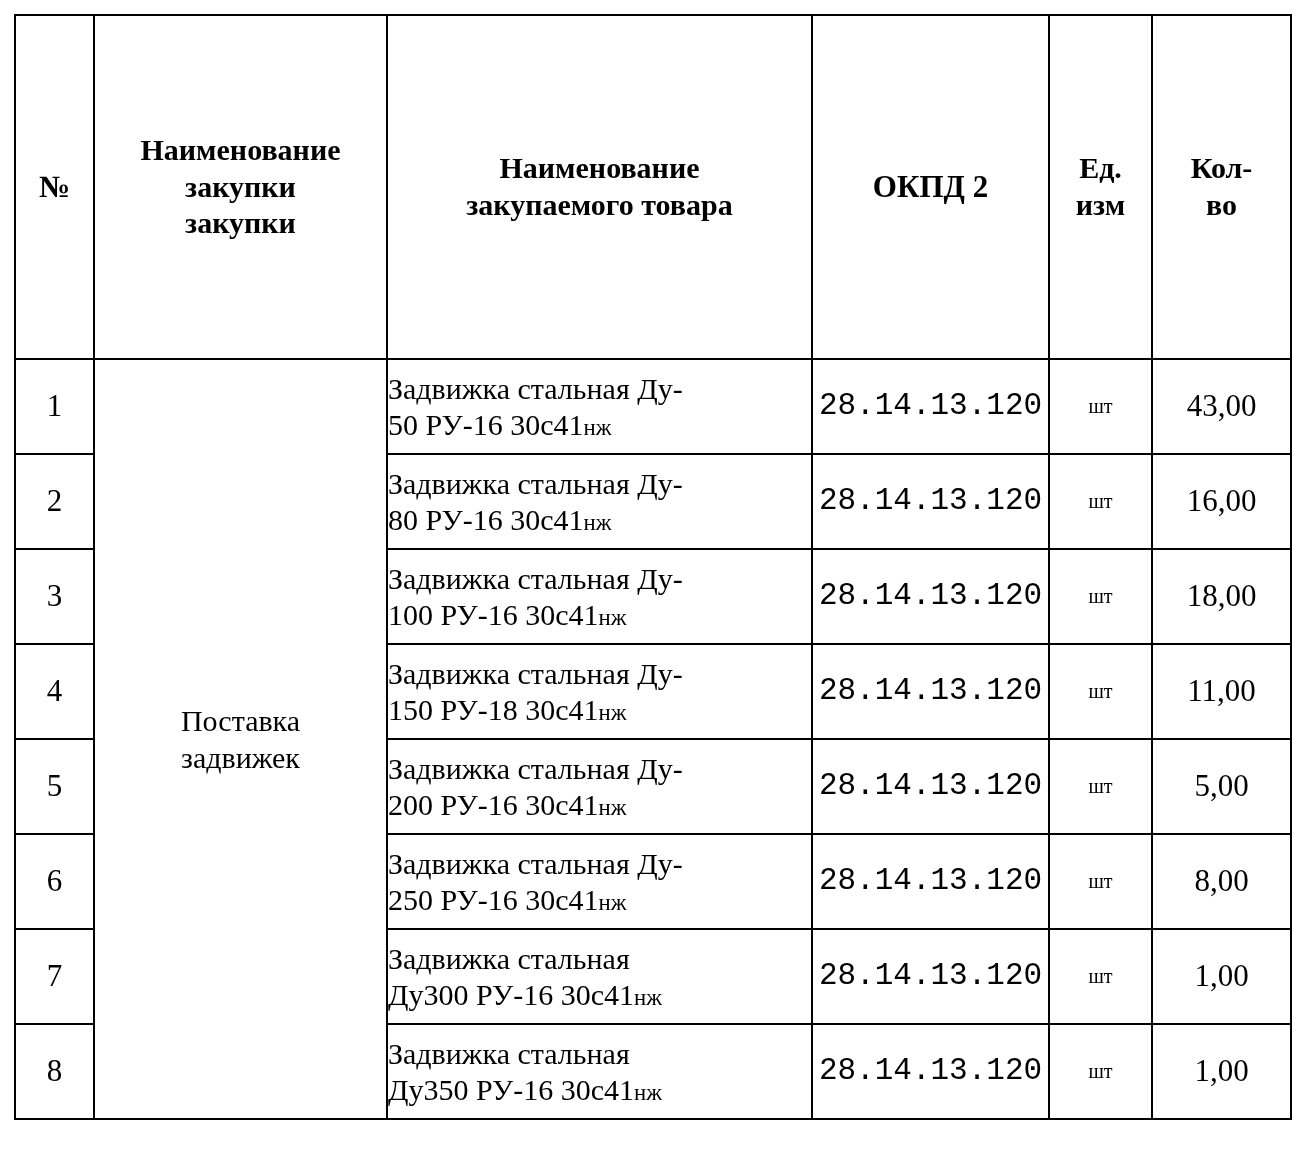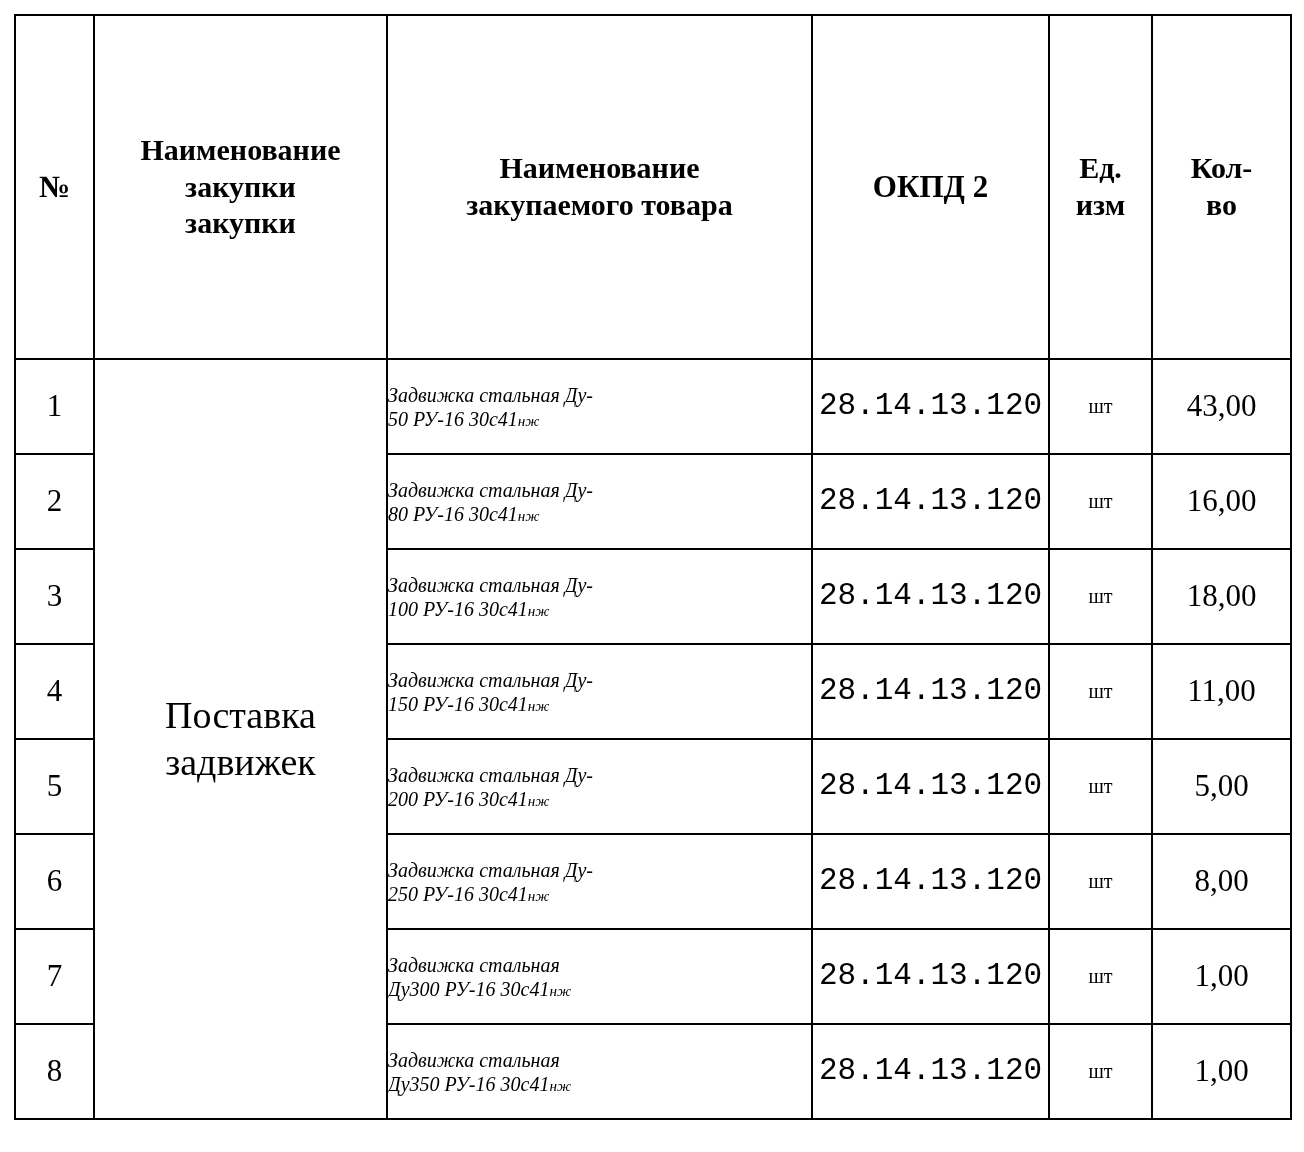--- a/index.html
+++ b/index.html
@@ -81,32 +81,31 @@
     padding: 2px 8px;
   }
 
   td.c-idx {
     text-align: center;
     font-size: 31px;
   }
 
   td.c-subject-merged {
     text-align: center;
-    font-size: 38px;
+    font-size: 30px;
     line-height: 1.25;
     vertical-align: middle;
   }
 
   td.c-goods {
     text-align: left;
     padding-left: 14px;
     padding-right: 6px;
-    font-size: 20px;
+    font-size: 30px;
     line-height: 1.20;
-    font-style: italic;
   }
 
   td.c-okpd {
     text-align: center;
     font-size: 31px;
     white-space: nowrap;
     font-family: Liberation Mono, monospace;
   }
 
   td.c-unit {
@@ -179,21 +178,21 @@
           </tr>
           <tr class="data-row">
             <td class="cell c-idx">3</td>
             <td class="cell c-goods"><span class="nowrap">Задвижка стальная Ду-</span><br><span class="nowrap"><span>100 РУ-16 30с41</span><span class="suffix-sm">нж</span></span></td>
             <td class="cell c-okpd">28.14.13.120</td>
             <td class="cell c-unit">шт</td>
             <td class="cell c-qty">18,00</td>
           </tr>
           <tr class="data-row">
             <td class="cell c-idx">4</td>
-            <td class="cell c-goods"><span class="nowrap">Задвижка стальная Ду-</span><br><span class="nowrap"><span>150 РУ-16 30с41</span><span class="suffix-sm">нж</span></span></td>
+            <td class="cell c-goods"><span class="nowrap">Задвижка стальная Ду-</span><br><span class="nowrap"><span>150 РУ-18 30с41</span><span class="suffix-sm">нж</span></span></td>
             <td class="cell c-okpd">28.14.13.120</td>
             <td class="cell c-unit">шт</td>
             <td class="cell c-qty">11,00</td>
           </tr>
           <tr class="data-row">
             <td class="cell c-idx">5</td>
             <td class="cell c-goods"><span class="nowrap">Задвижка стальная Ду-</span><br><span class="nowrap"><span>200 РУ-16 30с41</span><span class="suffix-sm">нж</span></span></td>
             <td class="cell c-okpd">28.14.13.120</td>
             <td class="cell c-unit">шт</td>
             <td class="cell c-qty">5,00</td>

